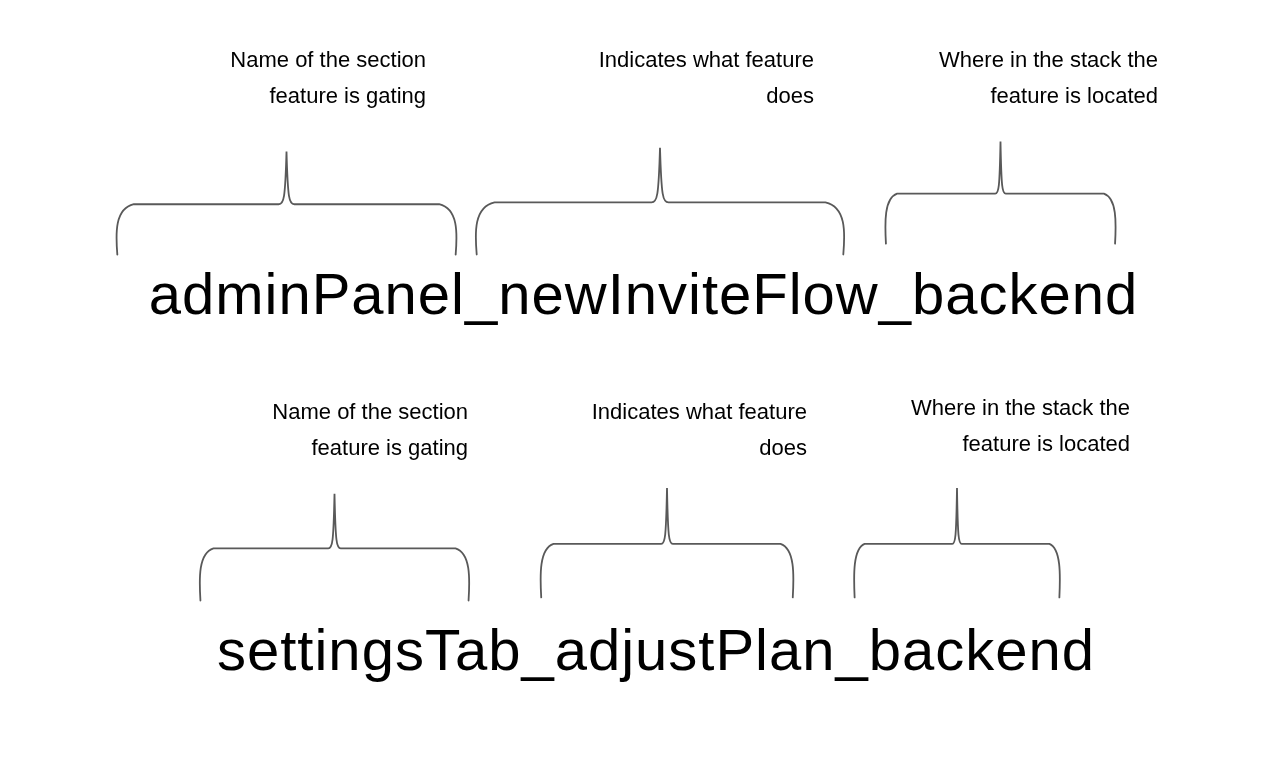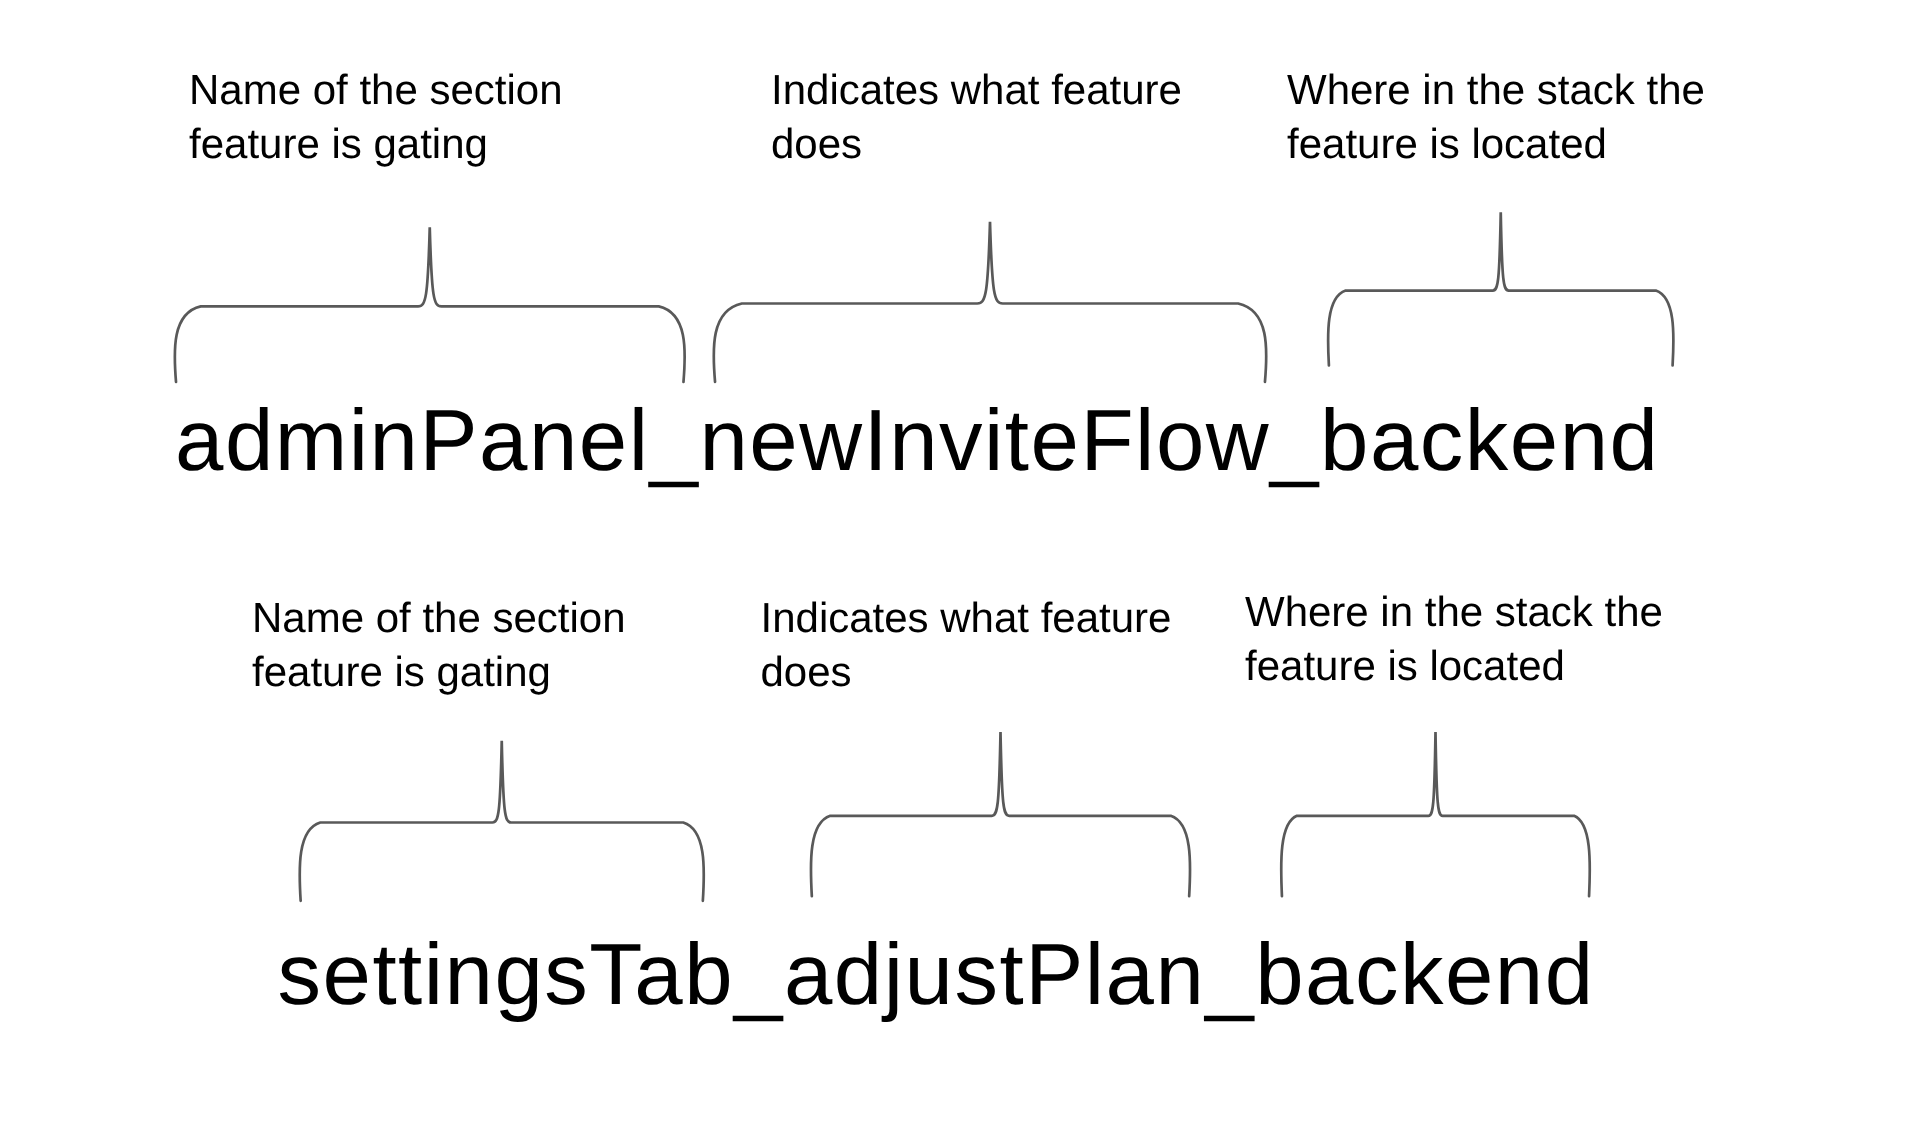--- a/index.html
+++ b/index.html
@@ -5,32 +5,33 @@
   html, body { margin: 0; padding: 0; }
   body {
     width: 1284px; height: 758px;
     position: relative; overflow: hidden;
     background: #ffffff;
     color: #000000;
     font-family: "Liberation Sans", sans-serif;
   }
   .abs { position: absolute; }
   .lbl {
-    font-size: 28px;
+    font-size: 22px;
     line-height: 36px;
-    text-align: left;
+    text-align: right;
     width: 300px;
   }
   .lbl .ln { display: block; }
   .flag {
     font-size: 58px;
     letter-spacing: 1px;
     white-space: nowrap;
     text-align: center;
     line-height: 68px;
+    margin-left: 32px;
   }
   svg.brace { display: block; overflow: visible; }
   svg.brace path {
     fill: none;
     stroke: var(--brace-color, #595959);
     stroke-width: 1.8;
     stroke-linecap: round;
     vector-effect: non-scaling-stroke;
   }
   

